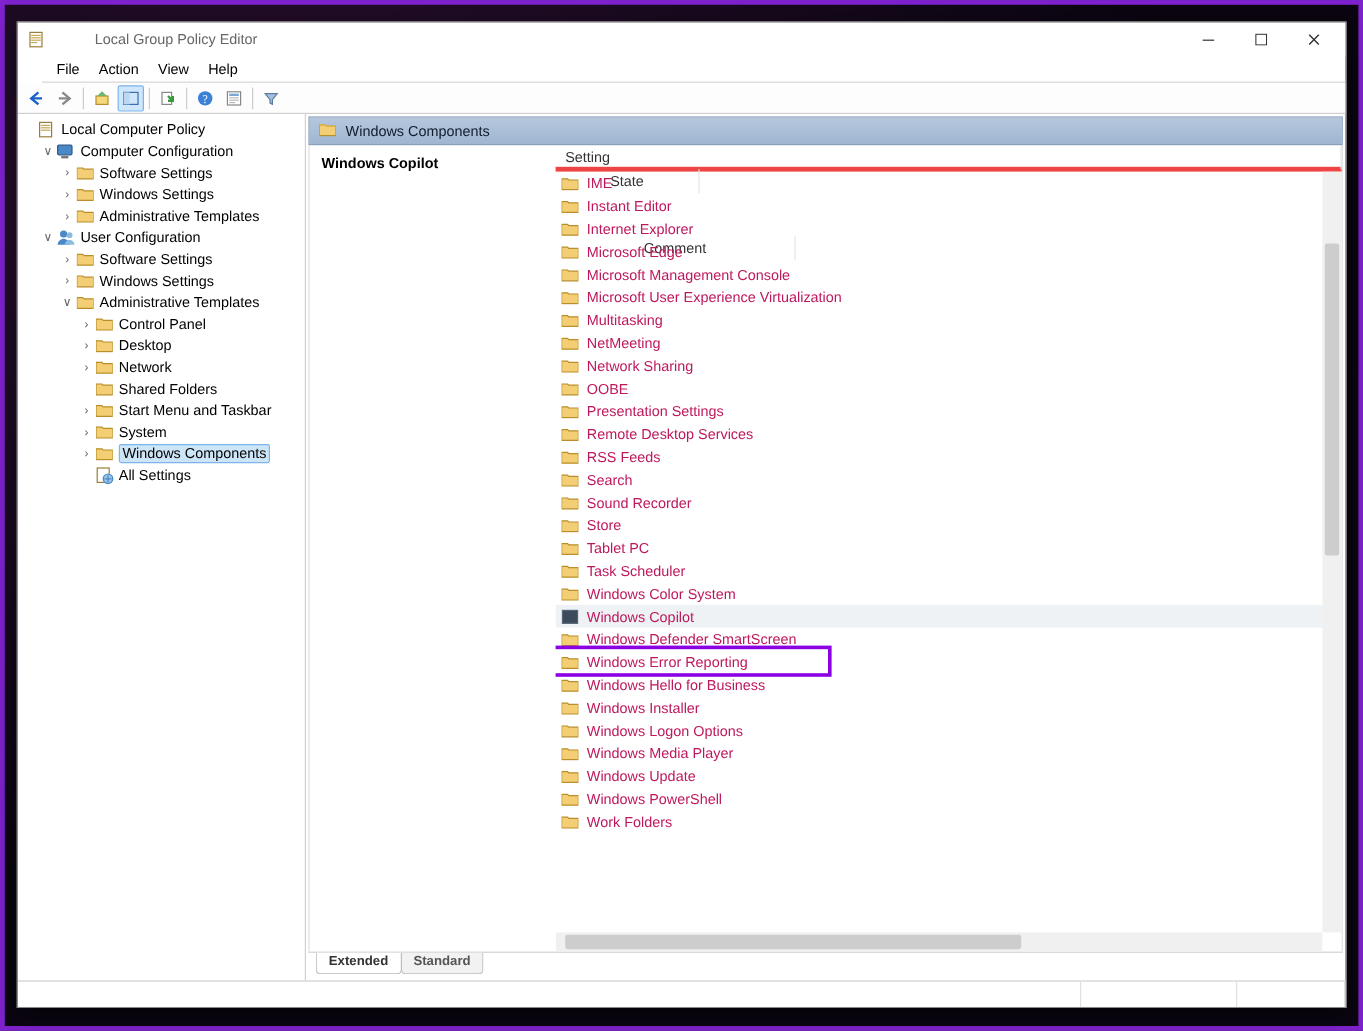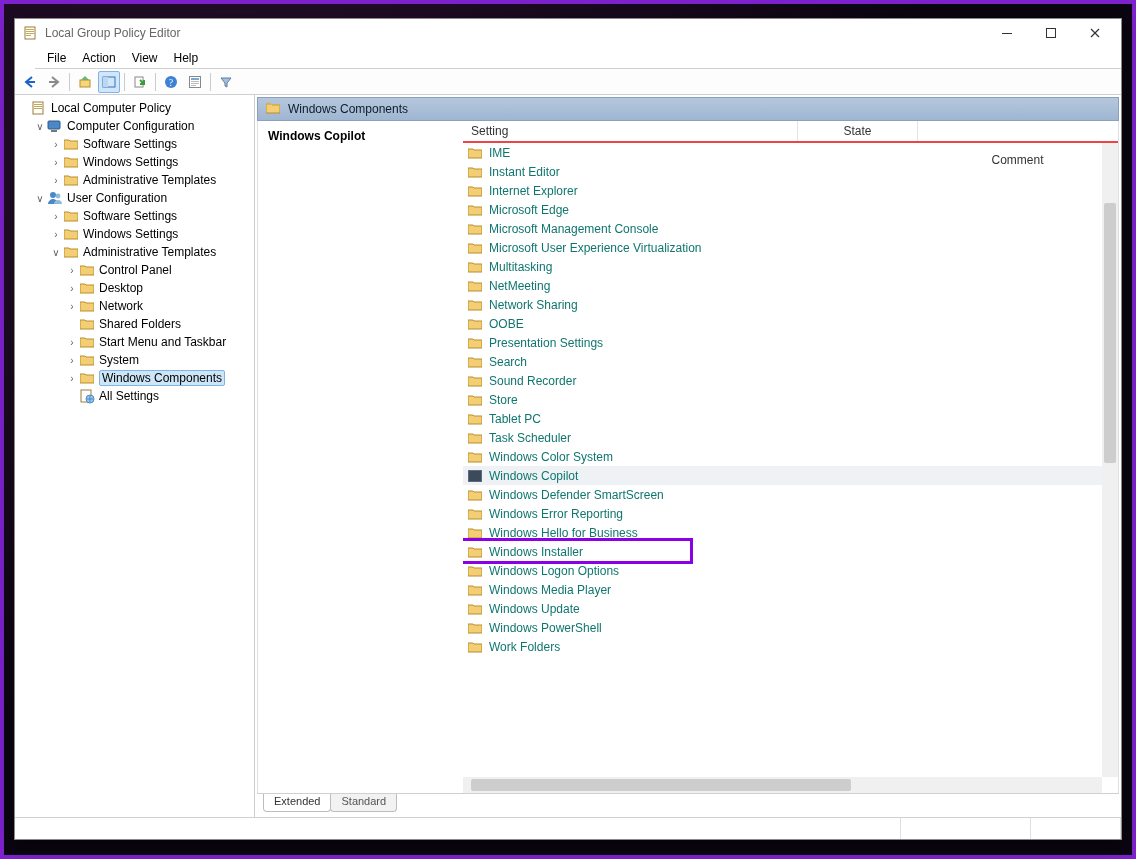--- a/index.html
+++ b/index.html
@@ -34,21 +34,21 @@
     display: flex; align-items: center;
     padding: 0 4px 0 8px;
     color: #666;
     font-size: 12px;
   }
   .titlebar .app-icon {
     width: 16px; height: 16px;
     margin-right: 6px;
     display: inline-flex; align-items: center; justify-content: center;
   }
-  .titlebar .title { flex: 1; }
+  .titlebar .title { flex: 1; margin-left: 34px; }
   .winbtns { display: flex; }
   .winbtn {
     width: 44px; height: 28px;
     display: flex; align-items: center; justify-content: center;
     color: #333;
   }
   .menubar {
     height: 22px;
     display: flex; align-items: center;
     padding: 0 4px;
@@ -132,22 +132,23 @@
     font-weight: bold;
     color: #000;
   }
   .detail-right {
     flex: 1; display: flex; flex-direction: column;
     min-width: 0;
   }
   .list-header {
     height: 22px;
     display: flex;
-    border-bottom: 2px solid #ef4444;
+    border-bottom: 4px solid #ef4444;
     color: #333;
+    flex-direction: column;
   }
   .list-header .col {
     padding: 3px 8px;
     border-right: 1px solid #e4e4e4;
     font-size: 12px;
     display:flex; align-items:center;
   }
   .col-setting { flex: 1; }
   .col-state { width: 120px; justify-content:center;}
   .col-comment { width: 200px; justify-content:center;margin-top:36px;}
@@ -155,21 +156,21 @@
     flex: 1; overflow-y: auto; overflow-x: auto;
     position: relative;
   }
   .list-row {
     height: 19px; display: flex; align-items: center;
     padding-left: 4px;
     white-space: nowrap;
   }
   .list-row.selected { background: #eef2f5; }
   .list-row .ficon { width: 16px; height: 16px; margin-right: 6px; display:inline-flex;align-items:center;justify-content:center;}
-  .list-row .flabel { color: #0f766e; }
+  .list-row .flabel { color: #be185d; }
   .highlight-box {
     position: absolute;
     border: 3px solid #8b00e5;
     pointer-events: none;
   }
   .content-tabs {
     height: 22px;
     margin: 0 2px 2px 2px;
     border-top: 1px solid #d0d0d0;
     display: flex; align-items: flex-start;
@@ -179,20 +180,21 @@
   .ctab {
     height: 18px;
     padding: 1px 10px;
     border: 1px solid #bdbdbd;
     border-top: none;
     background: #fff;
     font-size: 11px;
     color: #333;
     margin-right: -1px;
     border-radius: 0 0 4px 4px;
+    font-weight: bold;
   }
   .ctab.inactive { background: #f2f2f2; color:#555;}
   .statusbar {
     height: 22px;
     border-top: 1px solid #d0d0d0;
     background: #fff;
     display: flex;
   }
   .statusbar .cell { border-right: 1px solid #e0e0e0; height:100%; }
   .scrollbar-v {
@@ -617,20 +619,36 @@
                   </svg>
                 </span>
                 <span class="flabel">Presentation Settings</span>
               </div>
               <div class="list-row">
                 <span class="ficon">
                   <svg class="folder-svg" viewBox="0 0 14 12">
                     <path d="M0 2 h5 l1 1 h8 v8 h-14 z" fill="#f3ce74" stroke="#b98f2b"></path>
                   </svg>
                 </span>
+                <span class="flabel">Remote Desktop Services</span>
+              </div>
+              <div class="list-row">
+                <span class="ficon">
+                  <svg class="folder-svg" viewBox="0 0 14 12">
+                    <path d="M0 2 h5 l1 1 h8 v8 h-14 z" fill="#f3ce74" stroke="#b98f2b"></path>
+                  </svg>
+                </span>
+                <span class="flabel">RSS Feeds</span>
+              </div>
+              <div class="list-row">
+                <span class="ficon">
+                  <svg class="folder-svg" viewBox="0 0 14 12">
+                    <path d="M0 2 h5 l1 1 h8 v8 h-14 z" fill="#f3ce74" stroke="#b98f2b"></path>
+                  </svg>
+                </span>
                 <span class="flabel">Search</span>
               </div>
               <div class="list-row">
                 <span class="ficon">
                   <svg class="folder-svg" viewBox="0 0 14 12">
                     <path d="M0 2 h5 l1 1 h8 v8 h-14 z" fill="#f3ce74" stroke="#b98f2b"></path>
                   </svg>
                 </span>
                 <span class="flabel">Sound Recorder</span>
               </div>

